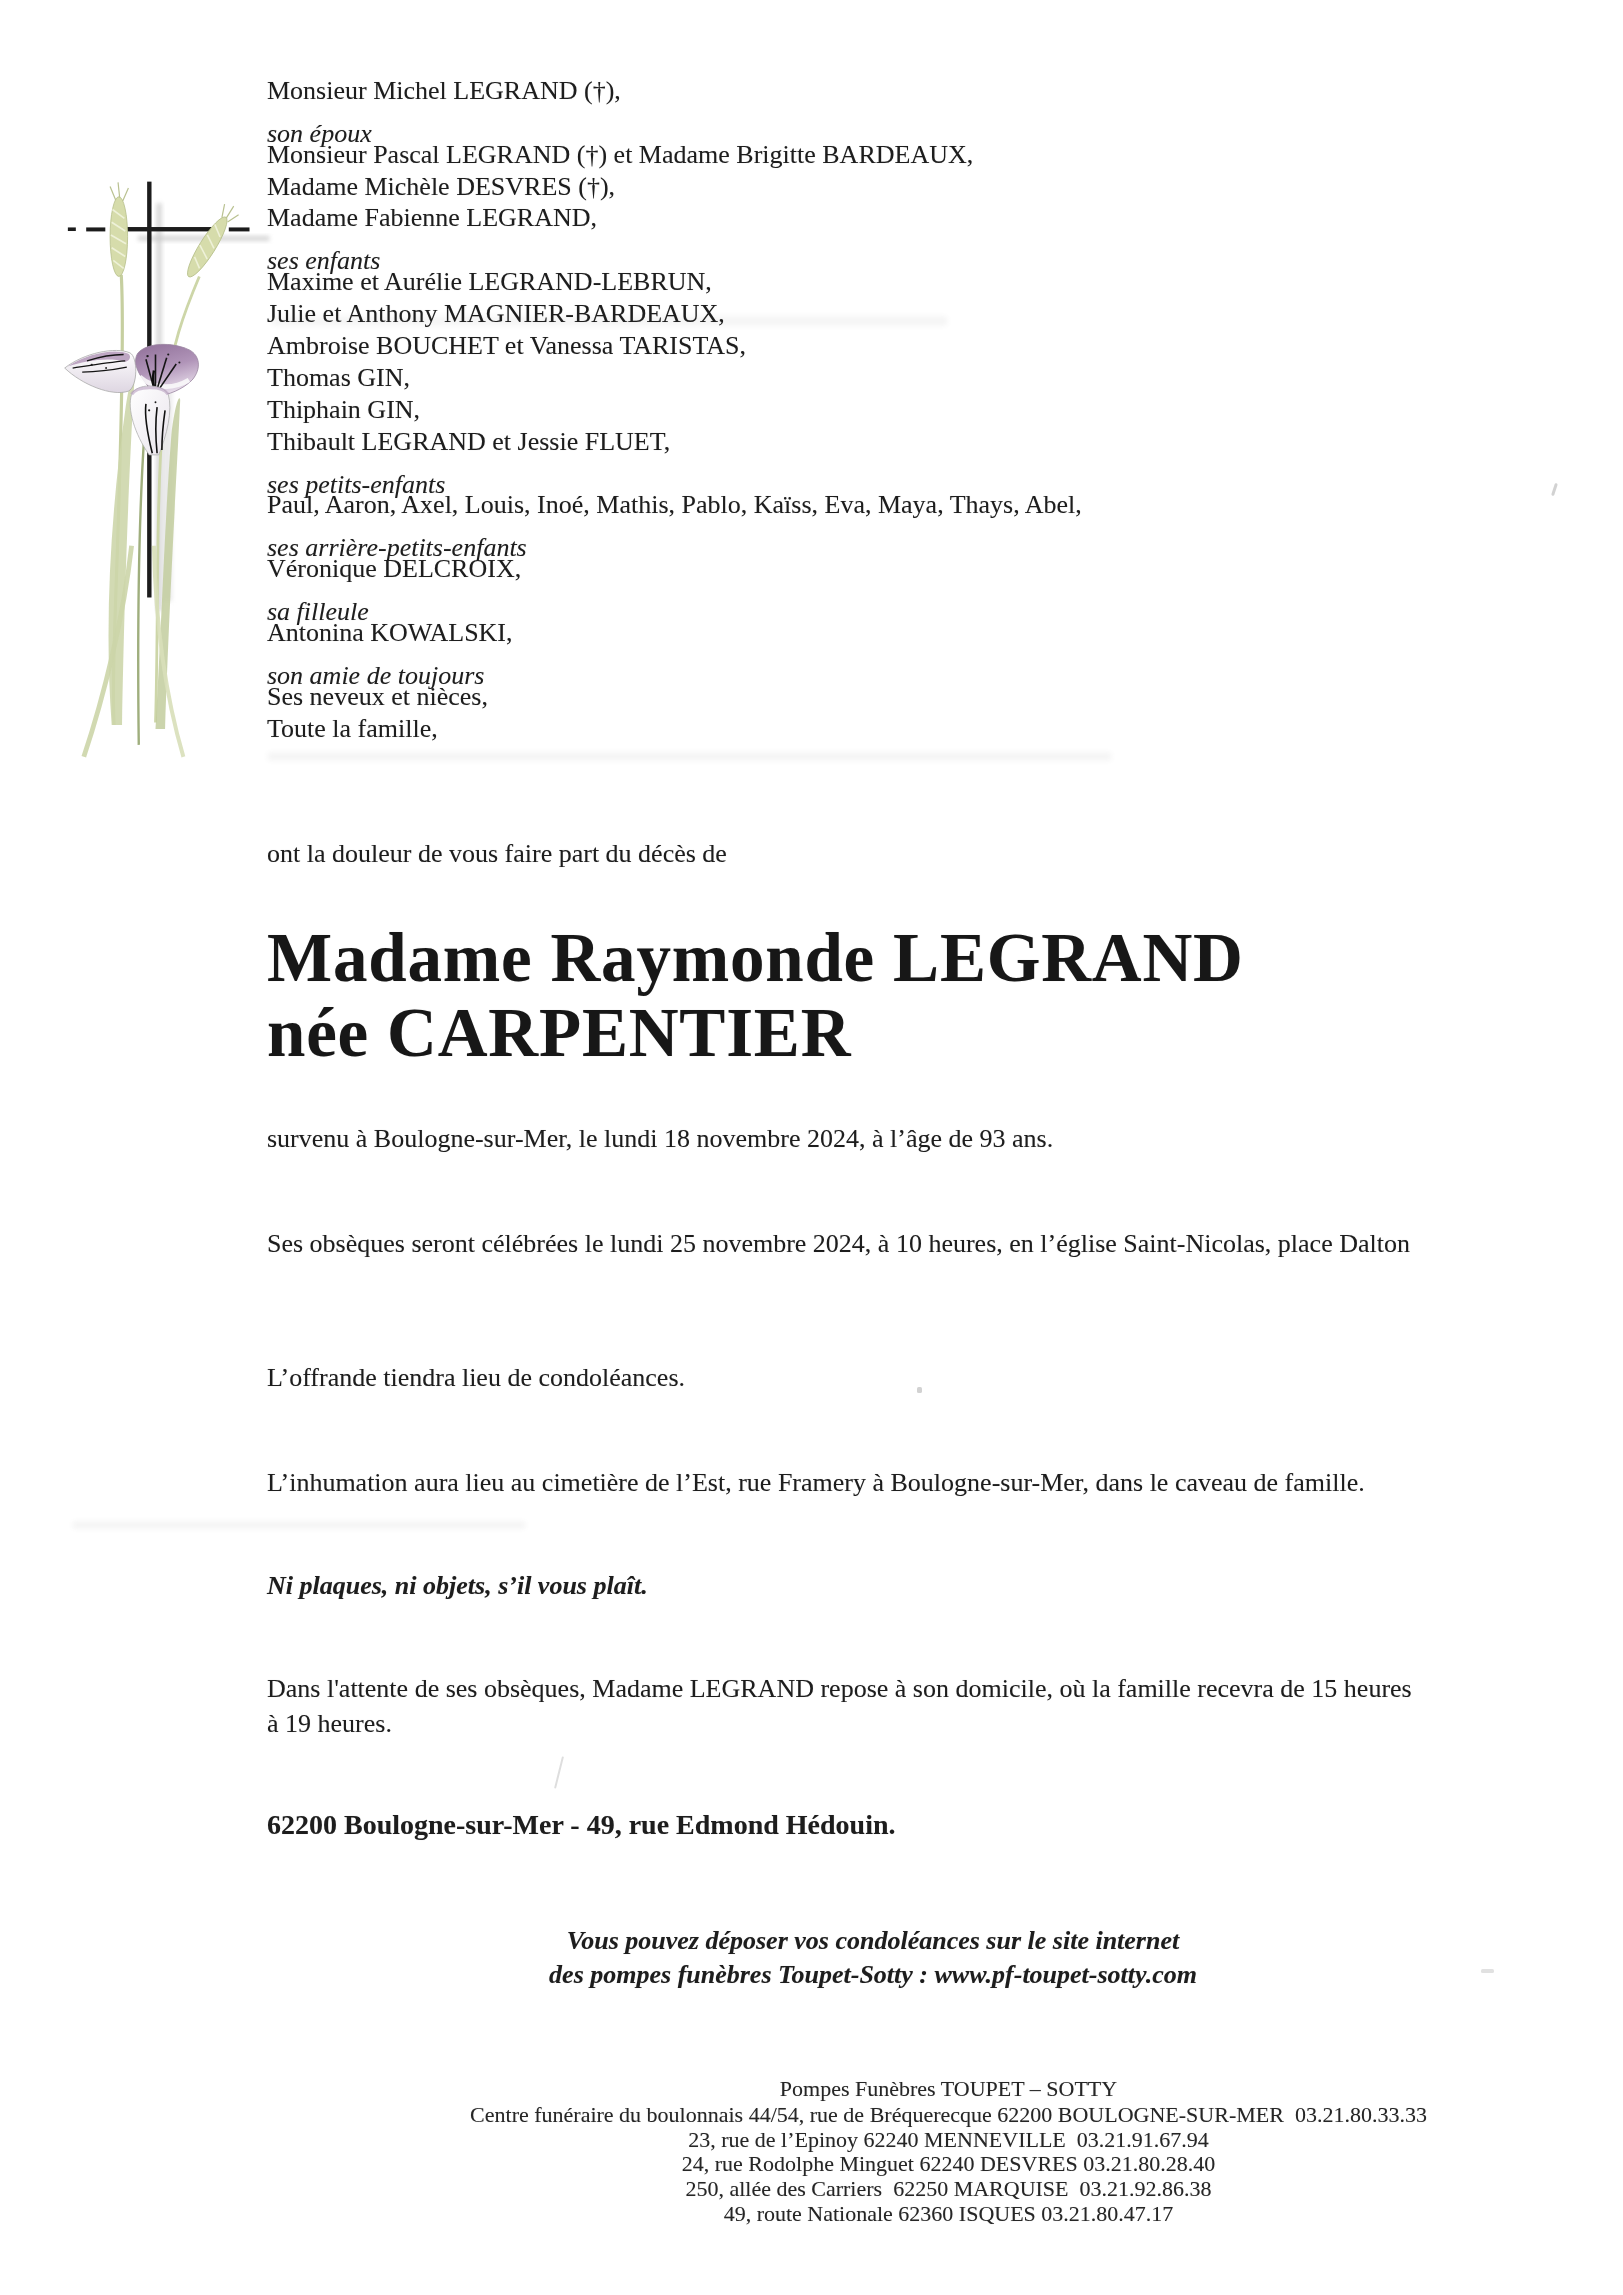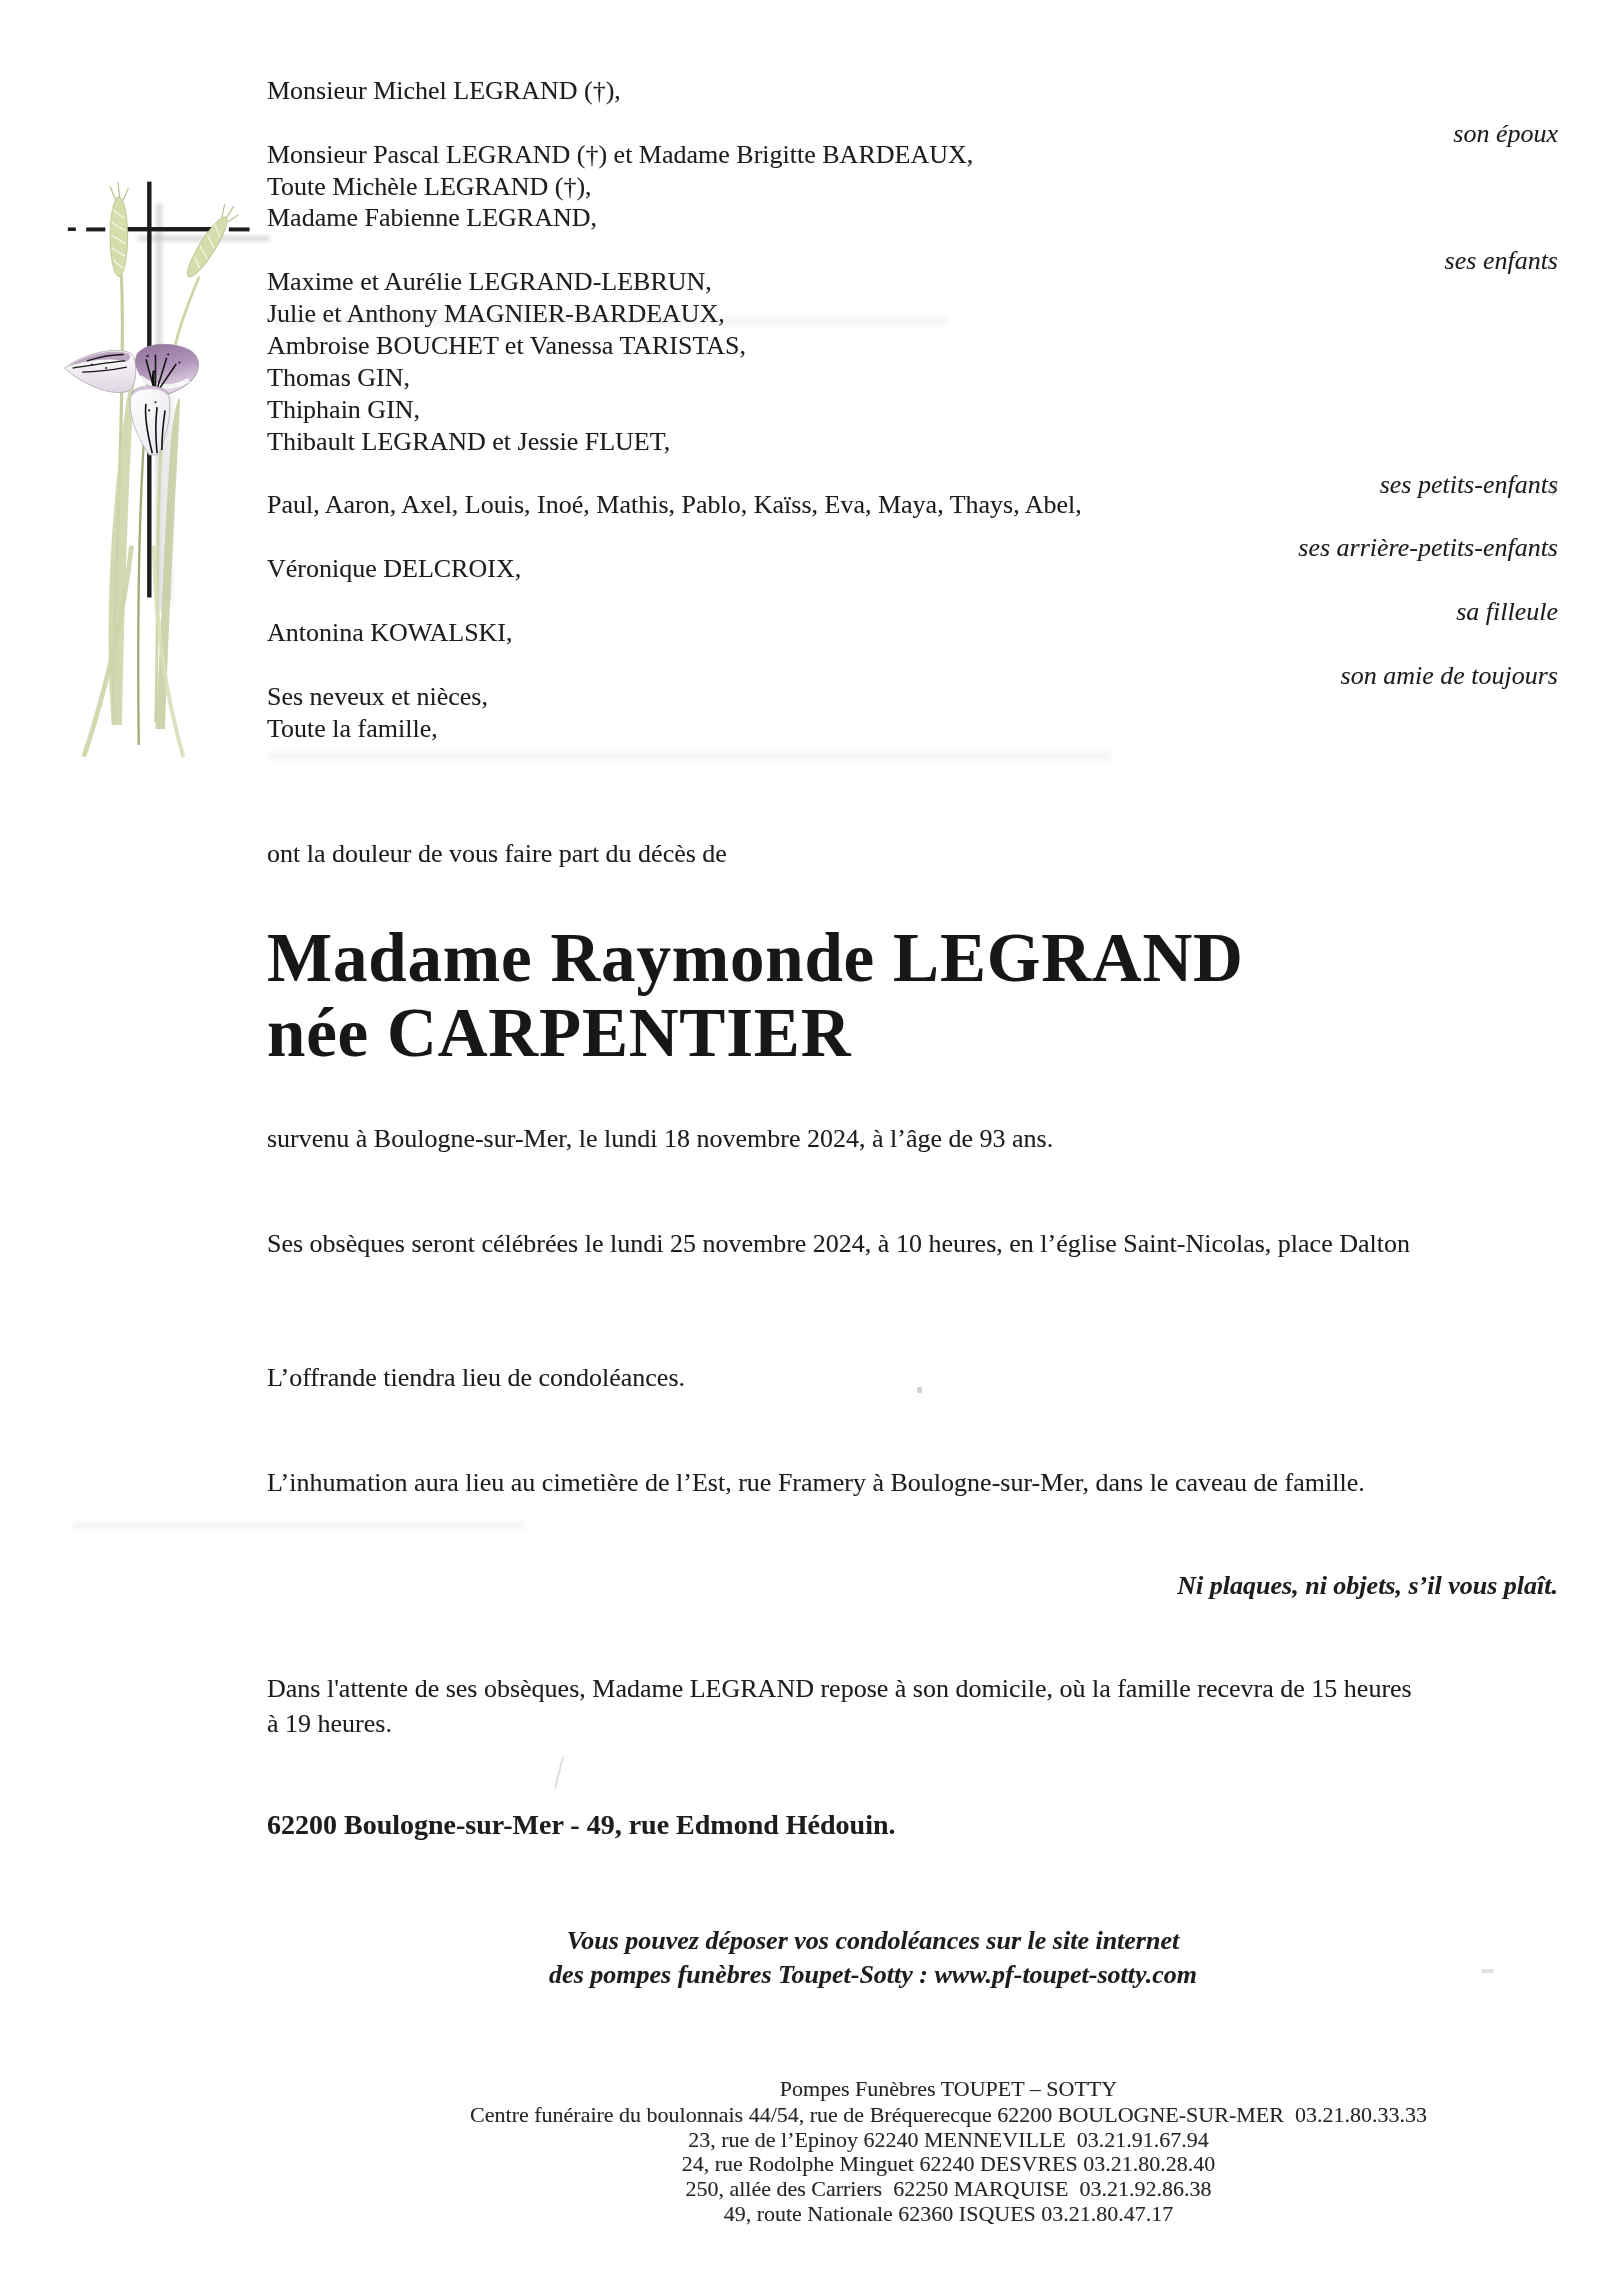--- a/index.html
+++ b/index.html
@@ -13,21 +13,21 @@
     color:#1d1d1d;
     text-shadow:0 0 0.8px rgba(40,40,40,.28);
   }
   .t{
     position:absolute;
     left:267px;
     font-size:26px;
     line-height:32px;
     white-space:pre;
   }
-  .right{width:1291px;text-align:right;font-style:italic;}
+  .right{width:1291px;font-style:italic;}
   .bold{font-weight:bold;}
   .bi{font-weight:bold;font-style:italic;}
   .title{
     width:1300px;text-align:left;
     font-size:69px;line-height:75px;font-weight:bold;
     color:#171717;letter-spacing:0.8px;
   }
   .addr{font-size:28px;}
   .cond{left:267px;width:1212px;text-align:center;font-size:26px;line-height:33px;}
   .foot{left:271px;width:1355px;text-align:center;font-size:22px;line-height:25px;color:#262626;}
@@ -154,21 +154,21 @@
       </g>
       <circle cx="142" cy="300" r="1.4" fill="#1a1a1a"></circle>
         <circle cx="150" cy="290" r="1.2" fill="#1a1a1a"></circle>
     </g>
   </svg>
 
   <div class="t" style="top:75px">Monsieur Michel LEGRAND (†),</div>
   <div class="t right" style="top:118px">son époux</div>
 
   <div class="t" style="top:139px">Monsieur Pascal LEGRAND (†) et Madame Brigitte BARDEAUX,</div>
-  <div class="t" style="top:171px">Toute Michèle LEGRAND (†),</div>
+  <div class="t" style="top:171px">Madame Michèle DESVRES (†),</div>
   <div class="t" style="top:202px">Madame Fabienne LEGRAND,</div>
   <div class="t right" style="top:245px">ses enfants</div>
 
   <div class="t" style="top:266px">Maxime et Aurélie LEGRAND-LEBRUN,</div>
   <div class="t" style="top:298px">Julie et Anthony MAGNIER-BARDEAUX,</div>
   <div class="t" style="top:330px">Ambroise BOUCHET et Vanessa TARISTAS,</div>
   <div class="t" style="top:362px">Thomas GIN,</div>
   <div class="t" style="top:394px">Thiphain GIN,</div>
   <div class="t" style="top:426px">Thibault LEGRAND et Jessie FLUET,</div>
   <div class="t right" style="top:469px">ses petits-enfants</div>

